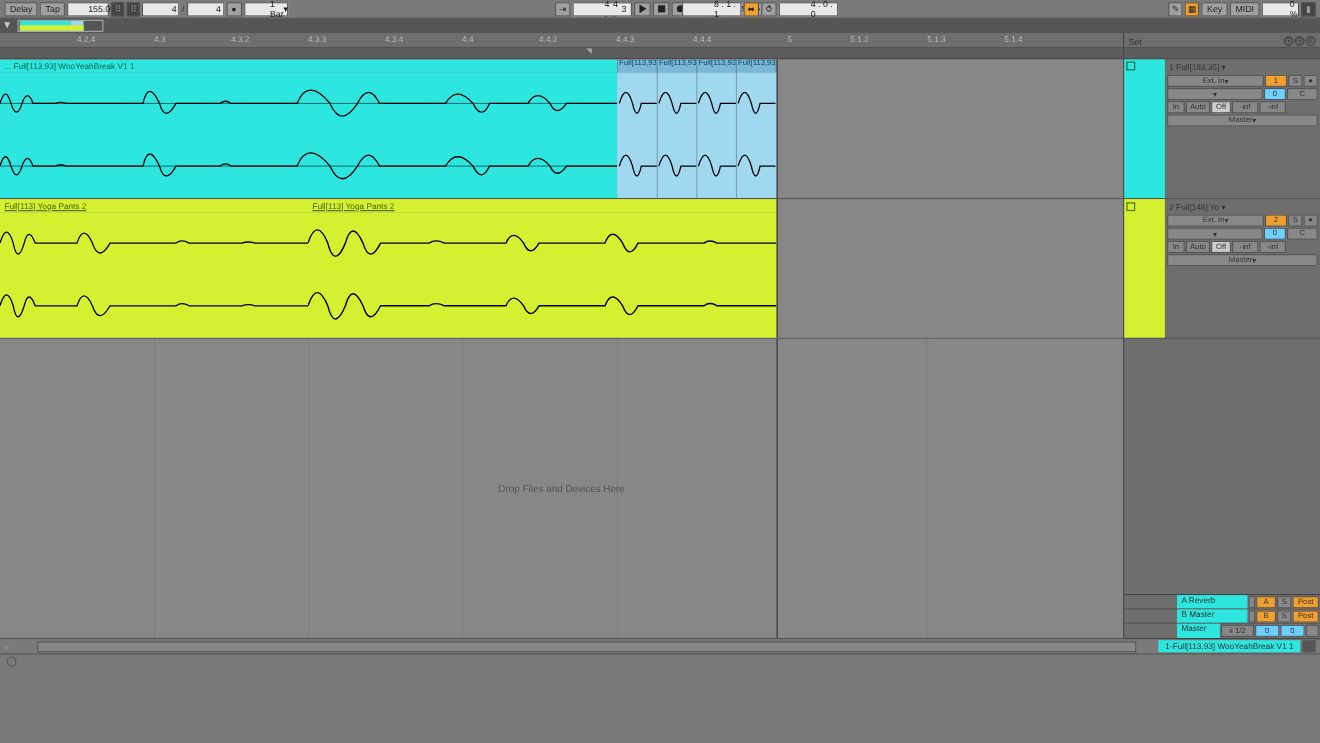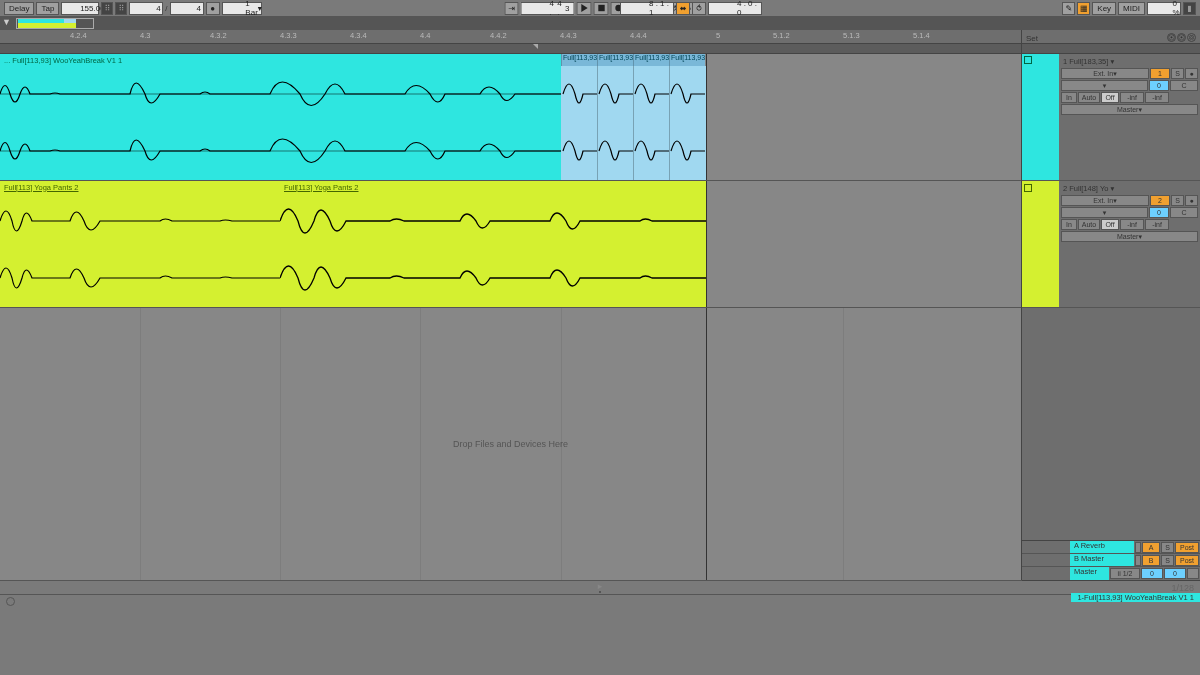--- a/index.html
+++ b/index.html
@@ -88,21 +88,21 @@
   .mbtn.g{background:#888;}
   .track-title{height:11px;display:flex;align-items:center;gap:2px;padding-left:2px;font-size:7.5px;overflow:hidden;white-space:nowrap;}
   .track-title .dot{width:8px;height:8px;border:1px solid #333;display:inline-block;}
   .sends-area{height:44px;}
   .returns{height:40px;border-top:1px solid #444;}
   .return-row{height:13px;display:flex;border-bottom:1px solid #555;}
   .return-name{width:78px;display:flex;align-items:flex-start;gap:2px;padding-left:2px;font-size:7.5px;margin-left:48px;}
   .return-name.cyan{background:var(--cyan);}
   .return-ctrls{flex:1;display:flex;gap:1px;padding:1px;}
   
-  .status{height:14px;background:var(--bg);border-top:1px solid #555;display:flex;align-items:center;flex-direction:column;}
+  .status{height:14px;background:var(--bg);border-top:1px solid #555;display:flex;align-items:center;}
   .status .scroll-h{flex:1;height:10px;margin:0 20px;background:#888;border:1px solid #555;}
   .status .clip-ind{margin-left:auto;height:11px;background:var(--cyan);padding:0 6px;font-size:7.5px;display:flex;align-items:center;}
   .toggle{height:14px;background:var(--bg);border-top:1px solid #555;display:flex;align-items:center;padding-left:6px;}
   .toggle .circ{width:9px;height:9px;border:1px solid #555;border-radius:50%;}
   
   .playhead{position:absolute;top:0;bottom:0;width:1px;background:#333;pointer-events:none;}
   
   .rbtns{position:absolute;right:2px;top:18px;display:flex;flex-direction:column;gap:1px;}
   .rbtns .sq{width:11px;height:11px;background:var(--panel-light);border:1px solid #555;font-size:7px;display:flex;align-items:center;justify-content:center;}
 </style>

